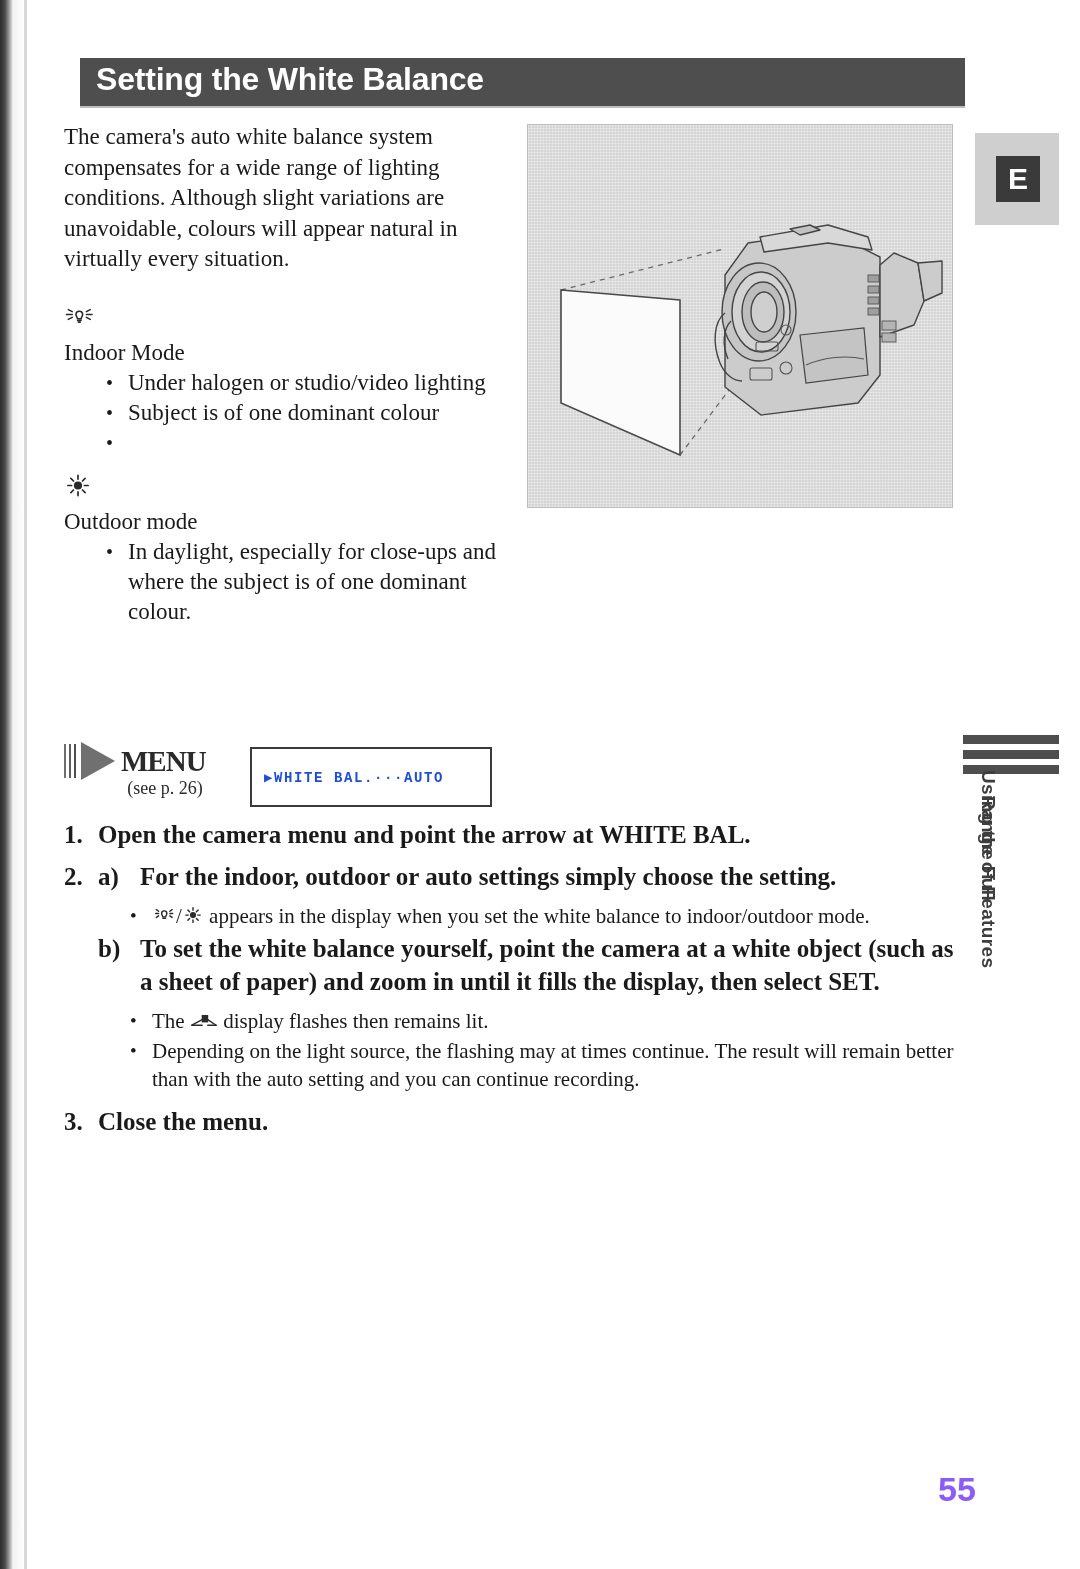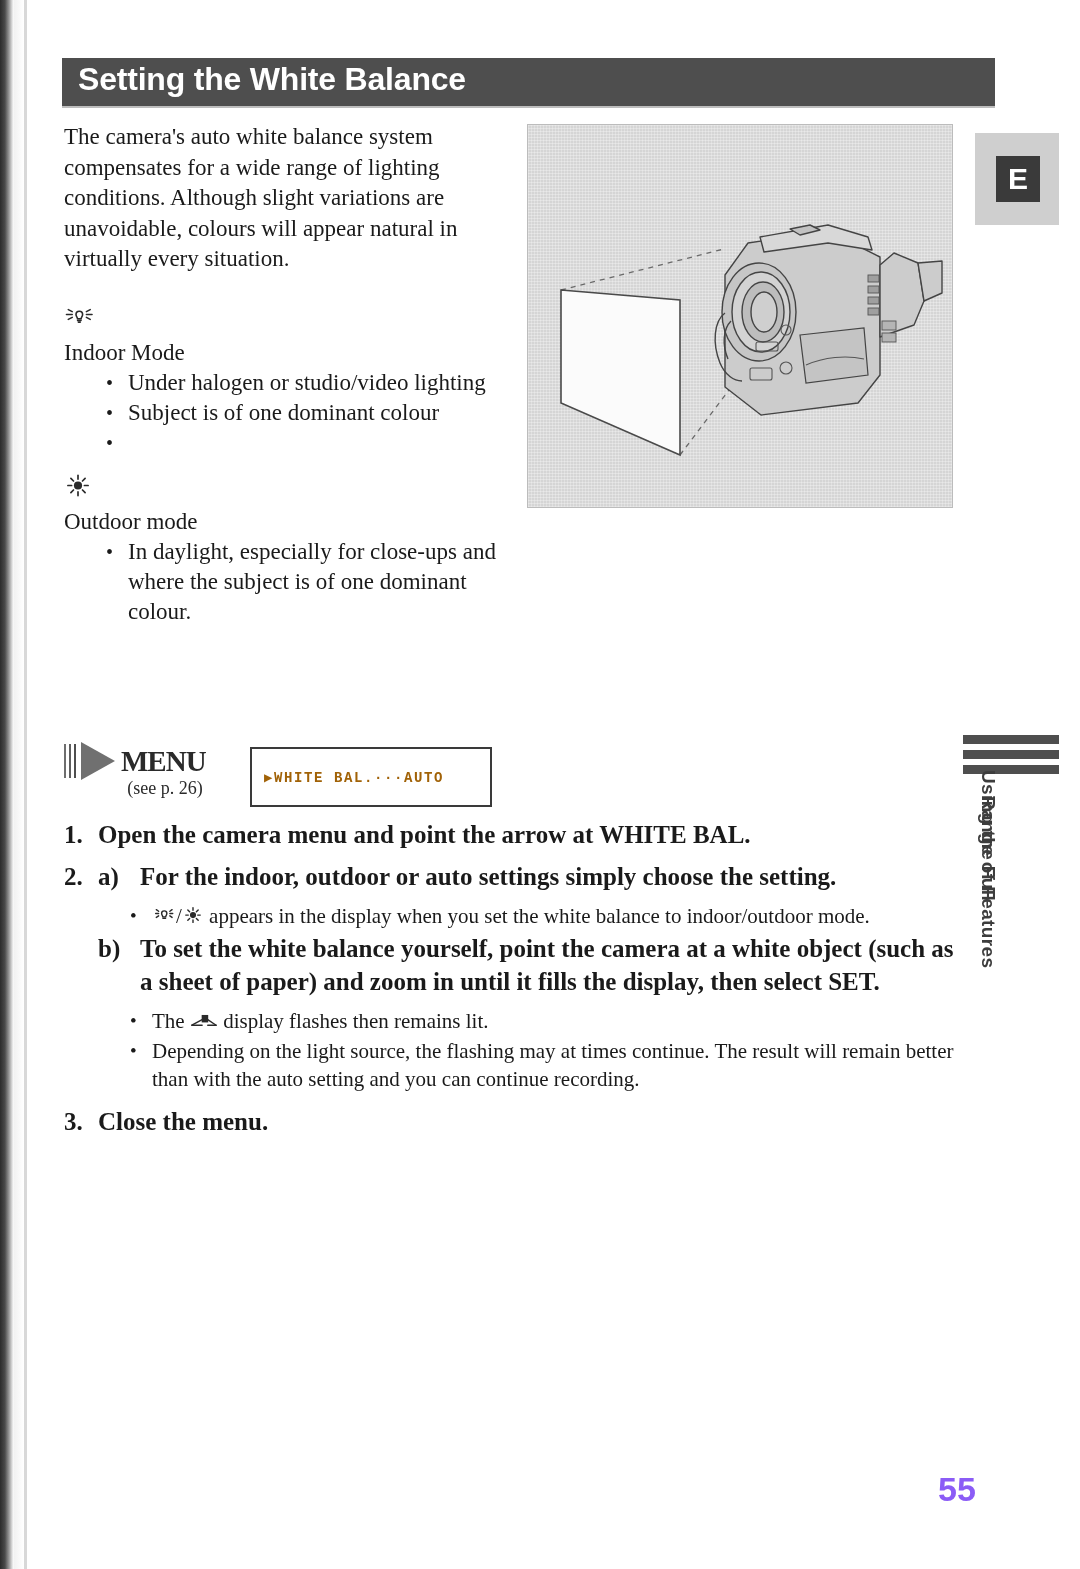--- a/index.html
+++ b/index.html
@@ -15,24 +15,23 @@
   .scan-edge{position:absolute;left:0;top:0;width:14px;height:1569px;
     background:linear-gradient(90deg,#2b2b2b 0%,#4a4a4a 35%,#9a9a9a 65%,#e8e8e8 90%,#fff 100%);}
   .scan-edge2{position:absolute;left:14px;top:0;width:10px;height:1569px;
     background:linear-gradient(90deg,#f2f2f2,#ffffff);}
   .scan-edge3{position:absolute;left:24px;top:0;width:3px;height:1569px;background:#d8d8d8;}
 
   .page{position:absolute;left:0;top:0;width:1080px;height:1569px;}
 
   
   .header-band{
-    position:absolute;left:62px;top:58px;width:885px;height:48px;
+    position:absolute;left:80px;top:58px;width:885px;height:48px;
     background:#4e4e4e;
     box-shadow:0 2px 0 #bdbdbd;
-    padding-left:48px;
   }
   .header-band .title{
     position:absolute;left:16px;top:3px;
     font-family:"Liberation Sans", sans-serif;
     font-weight:bold;font-size:32px;color:#ffffff;
     letter-spacing:-0.2px;
   }
 
   
   .col-left{position:absolute;left:64px;top:122px;width:446px;}
@@ -98,21 +97,21 @@
     color:#2a2a2a;letter-spacing:-1px;}
   .menu-logo .seep{text-align:center;font-size:18px;color:#2a2a2a;margin-top:-2px;padding-left:22px;}
 
   .menu-display{
     position:absolute;left:186px;top:5px;width:238px;height:56px;
     border:2px solid #3a3a3a;background:#ffffff;
     display:flex;align-items:center;
   }
   .menu-display .dtxt{
     font-family:"Liberation Mono", monospace;
-    font-size:14px;font-weight:bold;color:#a16207;letter-spacing:1.6px;
+    font-size:14px;font-weight:bold;color:#1d4ed8;letter-spacing:1.6px;
     padding-left:12px;white-space:pre;
   }
 
   
   .steps{position:absolute;left:64px;top:818px;width:890px;}
   .step{display:flex;font-weight:bold;font-size:25px;line-height:33px;margin-bottom:9px;}
   .step .num{flex:0 0 34px;}
   .step .alpha{flex:0 0 42px;}
   .step .body{flex:1;}
   .step-indent{padding-left:34px;}

